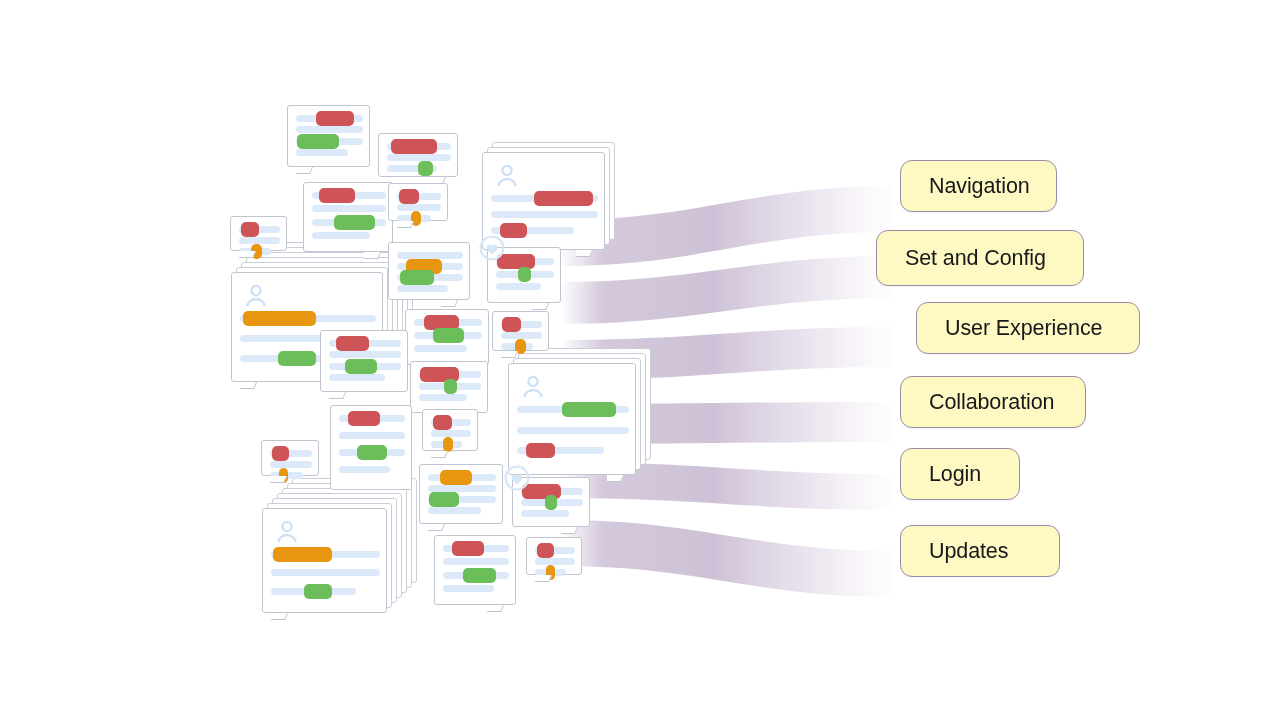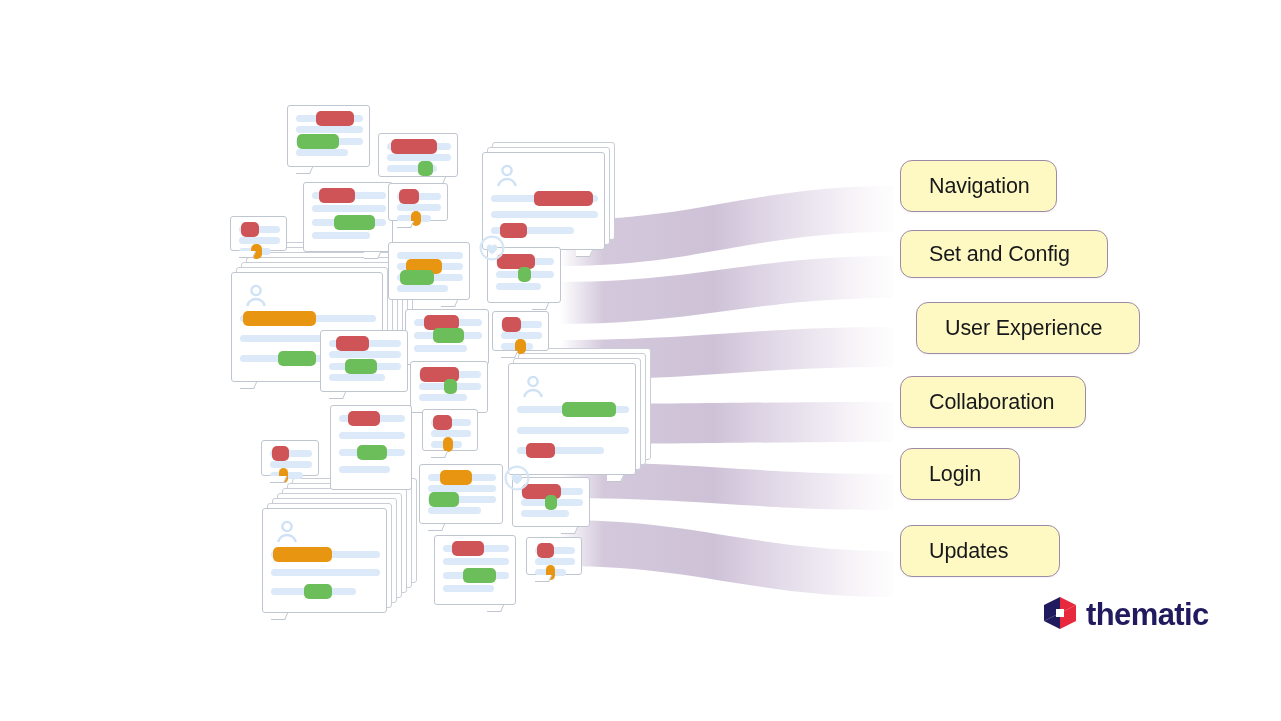--- a/index.html
+++ b/index.html
@@ -359,43 +359,31 @@
           <div class="hl orange" style="left: 19.2px; top: 27px; width: 8.8px;"></div>
           <div class="tail" style="top: 37px; left: 8px;"></div>
         </div>
       </div>
     </div>
 
   <div id="labels">
       <div class="theme-label" style="left: 900px; top: 160px; width: 157px; height: 52px;">
         <span>Navigation</span>
       </div>
-      <div class="theme-label" style="left: 900px; top: 230px; width: 208px; height: 48px;">
+      <div class="theme-label" style="left: 876px; top: 230px; width: 208px; height: 56px;">
         <span>Set and Config</span>
       </div>
       <div class="theme-label" style="left: 916px; top: 302px; width: 224px; height: 52px;">
         <span>User Experience</span>
       </div>
       <div class="theme-label" style="left: 900px; top: 376px; width: 186px; height: 52px;">
         <span>Collaboration</span>
       </div>
       <div class="theme-label" style="left: 900px; top: 448px; width: 120px; height: 52px;">
         <span>Login</span>
       </div>
       <div class="theme-label" style="left: 900px; top: 525px; width: 160px; height: 52px;">
         <span>Updates</span>
       </div>
     </div>
 
-  <div id="logo">
-    <span>
-      <svg width="34" height="33" viewBox="0 0 34 33">
-        <polygon points="1,9 17,1 17,17 1,25" fill="#201a5e"></polygon>
-        <polygon points="17,1 33,9 33,9 17,17" fill="#e8283c"></polygon>
-        <polygon points="17,17 33,9 33,25 17,33" fill="#e8283c"></polygon>
-        <polygon points="17,17 17,33 1,25 1,25" fill="#201a5e"></polygon>
-        <rect x="13" y="13" width="8" height="8" fill="#ffffff"></rect>
-      </svg>
-    </span>
-    <span id="logo-word">thematic</span>
-  </div>
 
 </div>
 
 </body></html>

